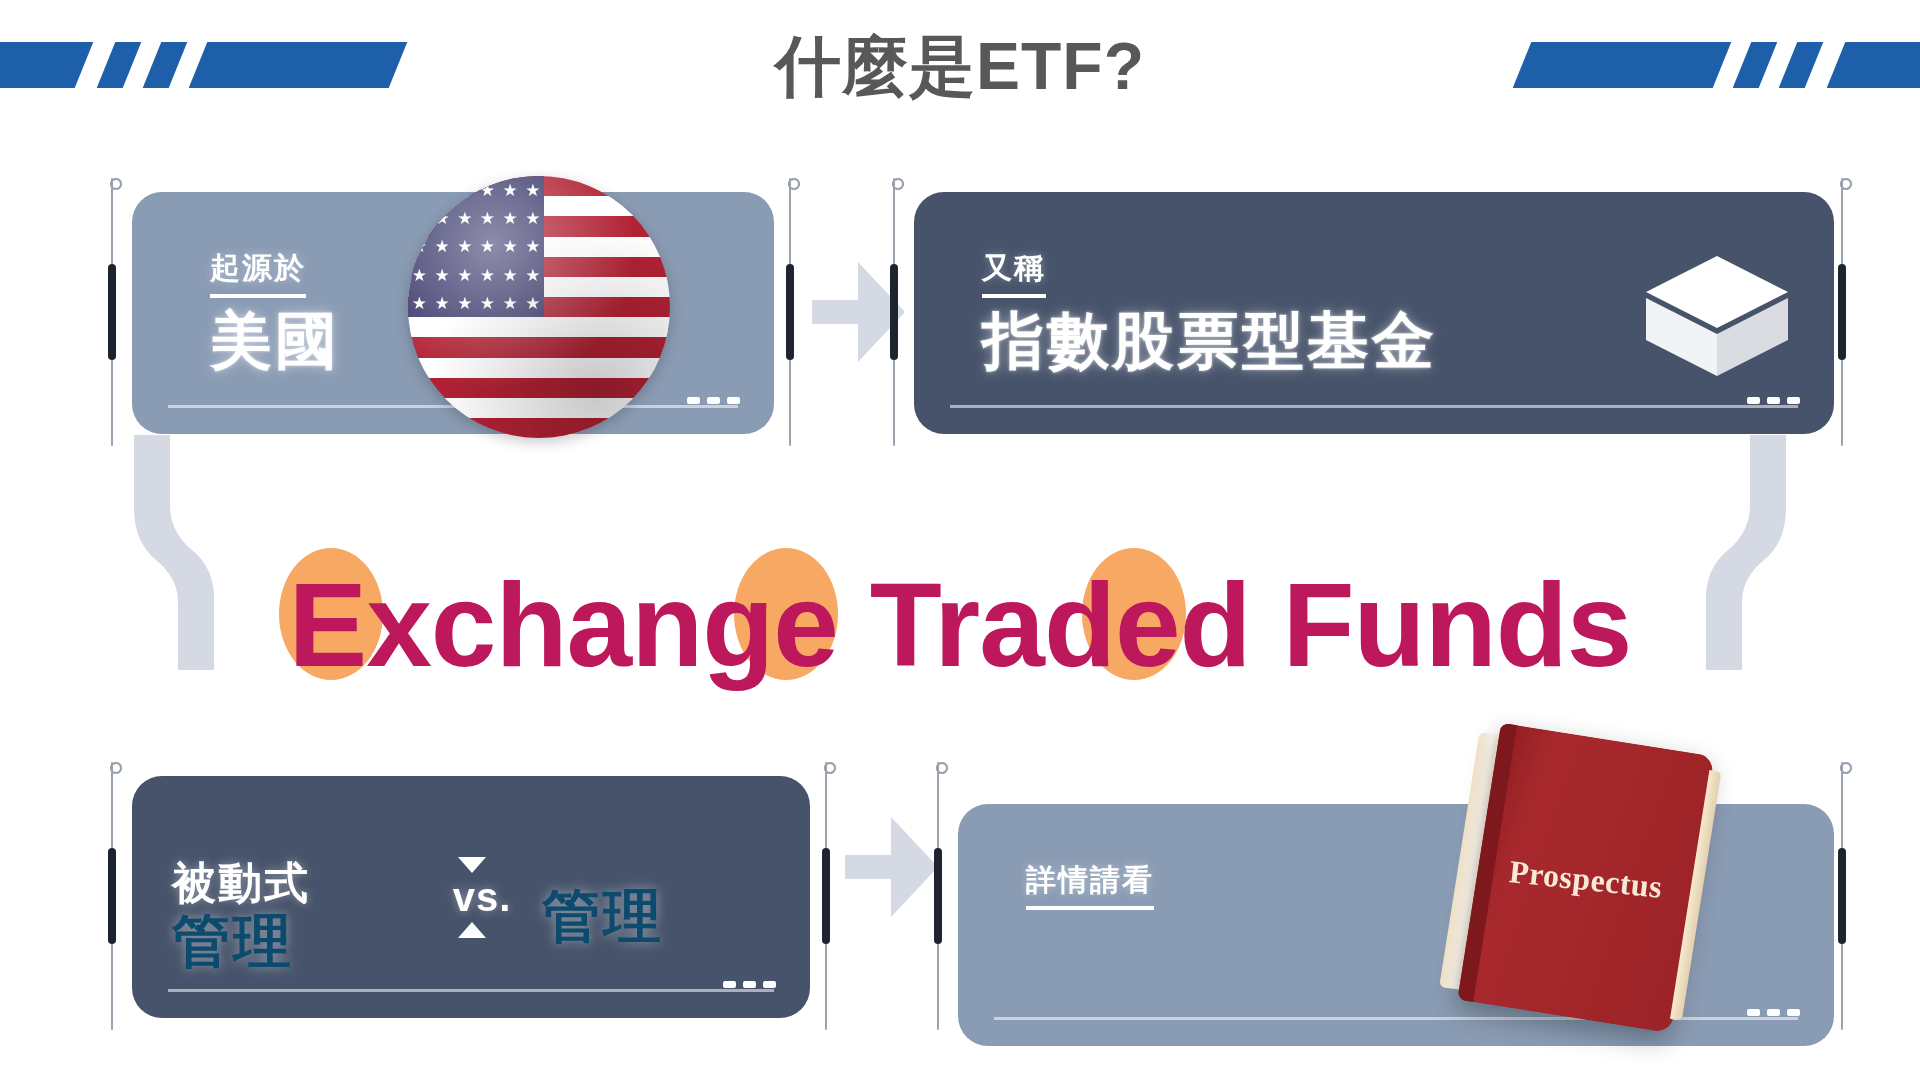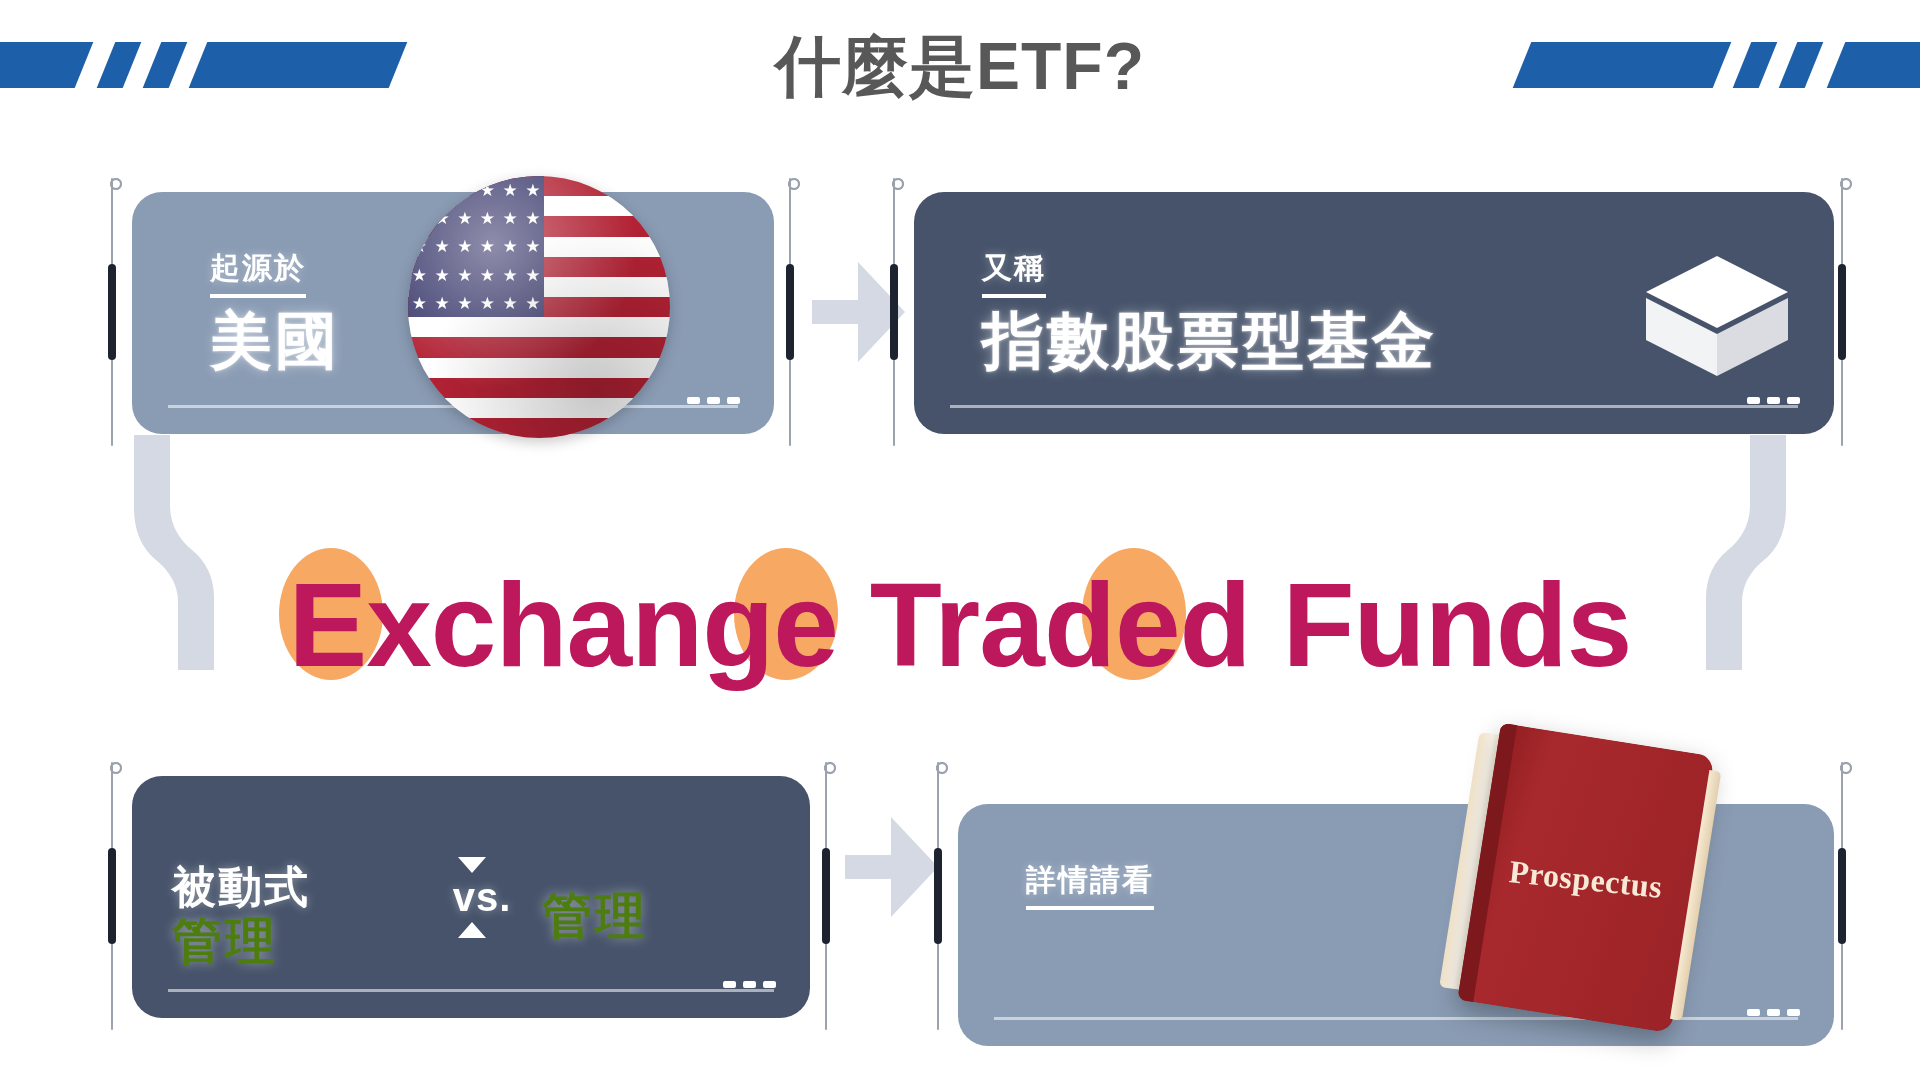--- a/index.html
+++ b/index.html
@@ -163,21 +163,21 @@
   .dual-col {
     position:absolute; display:flex; align-items:center; z-index:6;
   }
   .dual-item { text-align:left;margin-top:39px; }
   .dual-item .t1 {
     font-size:44px; font-weight:bold; color:#ffffff; letter-spacing:2px;
     line-height:1.15; white-space:nowrap;
     text-shadow:0 0 10px rgba(255,255,255,.4);
   }
   .dual-item .t2 {
-    font-size:50px; font-weight:bold; color:#4d7c0f; letter-spacing:3px;
+    font-size:58px; font-weight:bold; color:#0c4a6e; letter-spacing:3px;
     line-height:1.15; white-space:nowrap;
     text-shadow:0 0 12px rgba(255,255,255,.45);
   }
 </style>
 </head>
 <body>
 
 <div class="stage">
 
   <div class="title-row">

